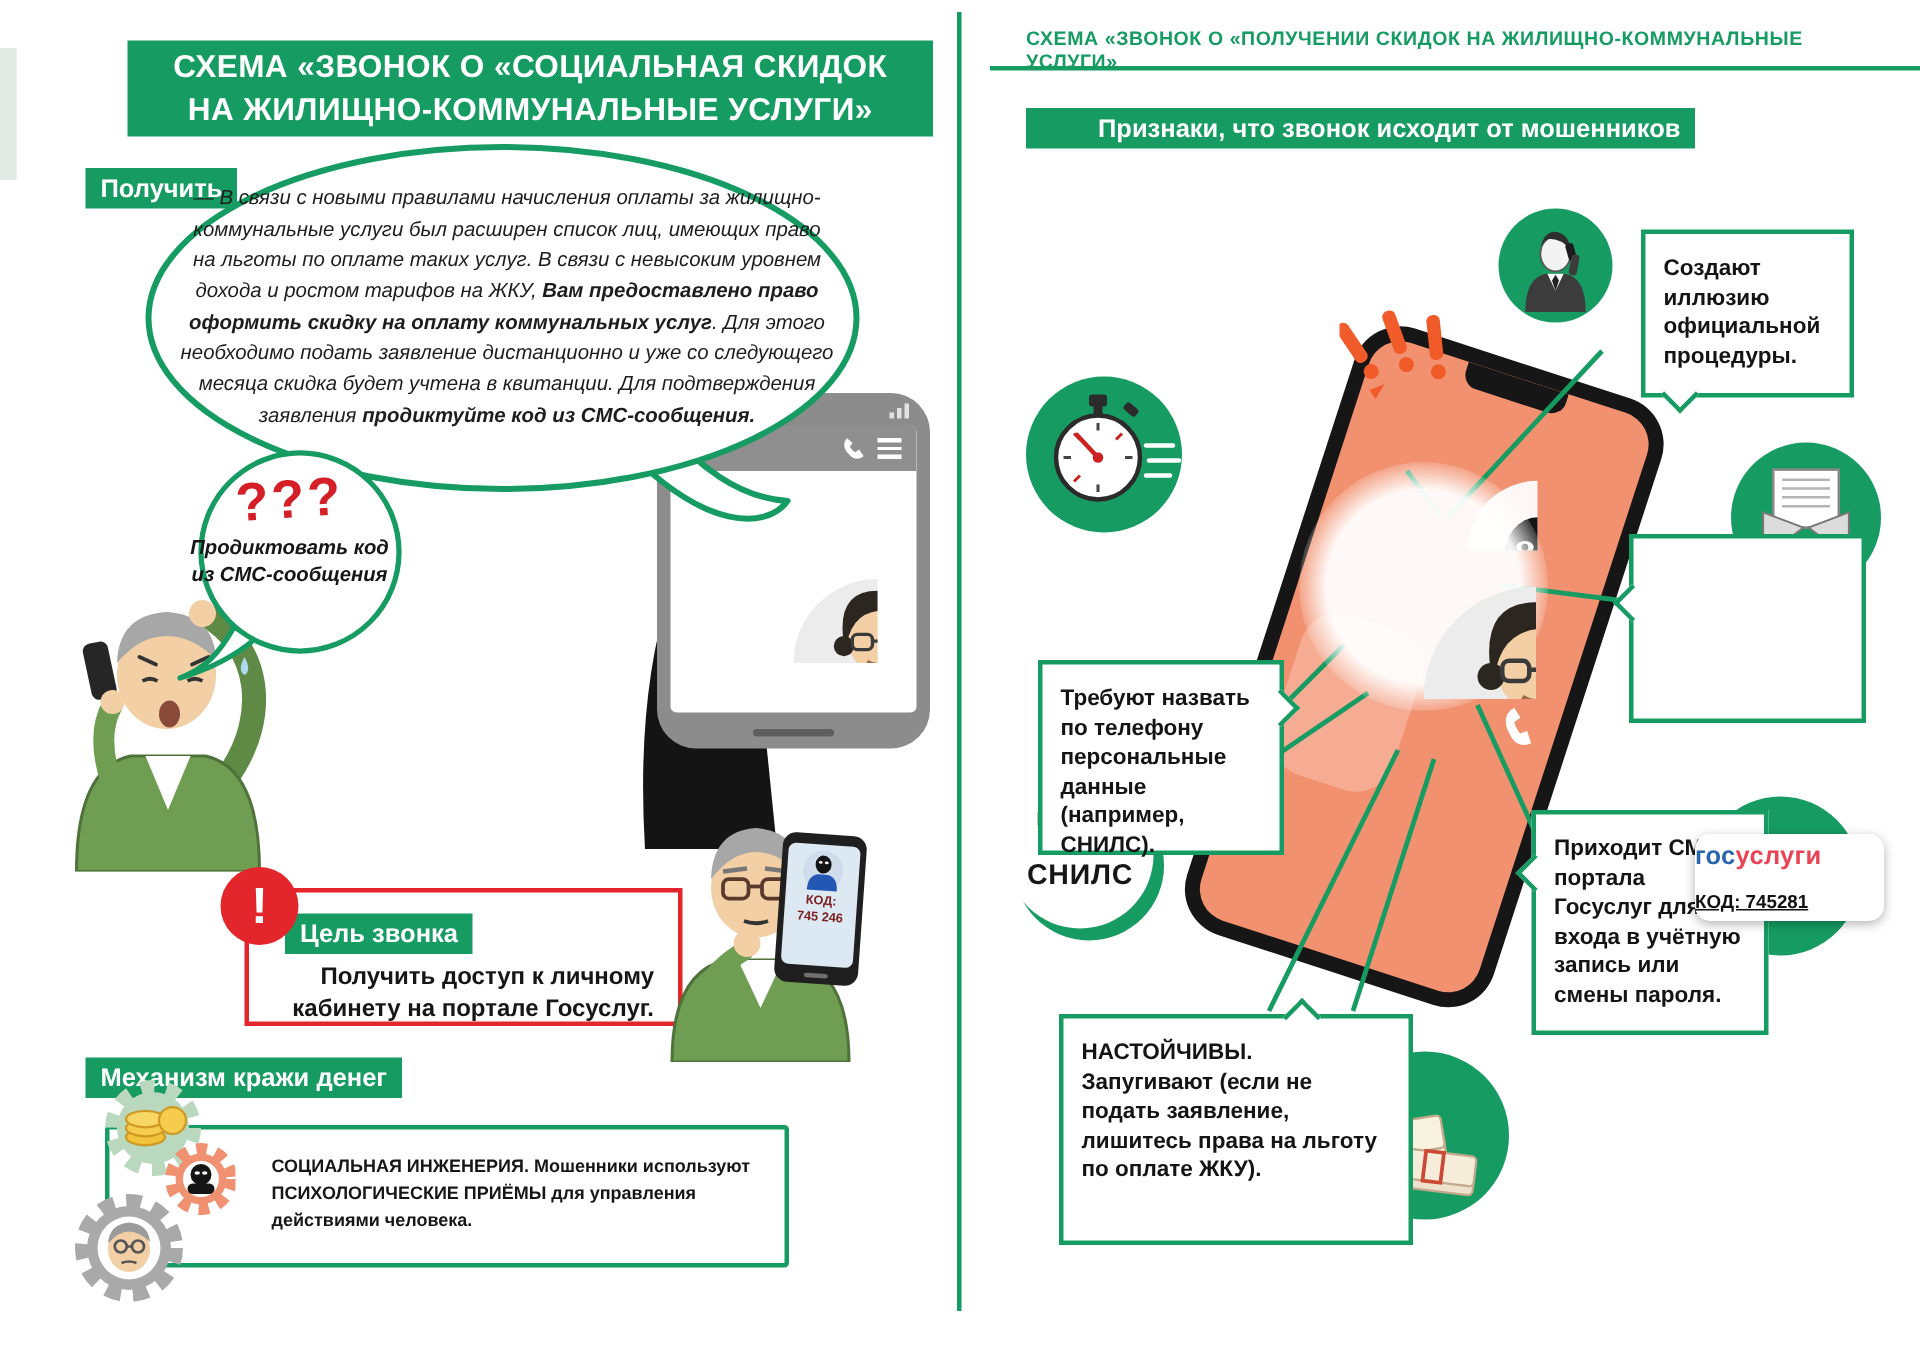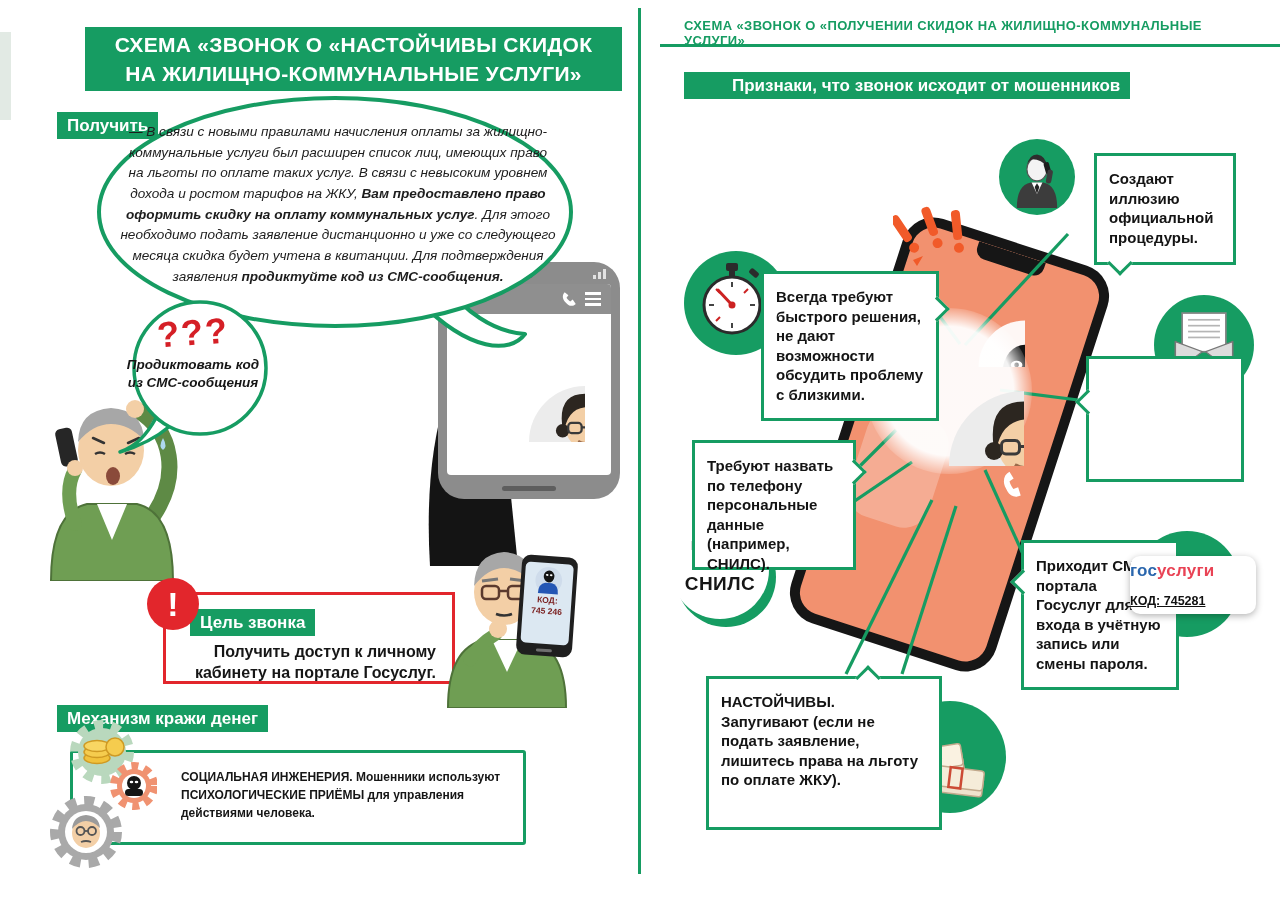--- a/index.html
+++ b/index.html
@@ -142,21 +142,21 @@
         <circle cx="9" cy="-2" r="2.2" fill="#222"></circle>
         <ellipse cx="1" cy="13" rx="6" ry="4.5" fill="#e2b183"></ellipse>
         <rect x="17" y="-8" width="11" height="24" rx="4" fill="#f5f5f5" stroke="#9a9a9a" transform="rotate(14 22 4)"></rect>
       </symbol>
     </defs>
   </svg>
 
   <div class="abs edge-strip"></div>
 
   <div class="abs title-banner">
-    <div>СХЕМА «ЗВОНОК О «НАСТОЙЧИВЫ СКИДОК</div>
+    <div>СХЕМА «ЗВОНОК О «СОЦИАЛЬНАЯ СКИДОК</div>
     <div>НА ЖИЛИЩНО-КОММУНАЛЬНЫЕ УСЛУГИ»</div>
   </div>
 
   <div class="abs badge legend-badge">Получить</div>
 
   <svg class="abs" style="left:95px;top:94px;z-index:4" width="545" height="272" viewBox="0 0 545 272">
     <path d="M325,208 C375,258 415,260 430,240 C398,238 368,216 350,190 Z" fill="#fff" stroke="var(--g)" stroke-width="4" stroke-linejoin="round"></path>
     <ellipse cx="240" cy="118" rx="236" ry="114" fill="#fff" stroke="var(--g)" stroke-width="4"></ellipse>
   </svg>
   <div class="abs bubble-text">
@@ -441,24 +441,20 @@
   <div class="abs snils-text">
     <span class="s1">Назовите</span>
     <span class="s1">Ваш</span>
     <span class="s3">СНИЛС</span>
   </div>
 
   <div class="cbox" id="c0">
     <span>Создают иллюзию официальной процедуры.</span>
     <span class="tail t-down" style="left:14px;bottom:-10px"></span>
   </div>
-  <div class="cbox" id="c1">
-    <span>Всегда требуют быстрого решения, не дают возможности обсудить проблему с близкими.</span>
-    <span class="tail t-right" style="right:-10px;top:26px"></span>
-  </div>
   <div class="cbox" id="c2">
     <span class="tail t-left" style="left:-10px;top:34px"></span>
   </div>
   <div class="cbox" id="c3">
     <span>Требуют назвать по телефону персональные данные (например, СНИЛС).</span>
     <span class="tail t-right" style="right:-10px;top:20px"></span>
   </div>
   <div class="cbox" id="c4">
     <span>Приходит СМС с портала Госуслуг для входа в учётную запись или смены пароля.</span>
     <span class="tail t-left" style="left:-10px;top:30px"></span>

